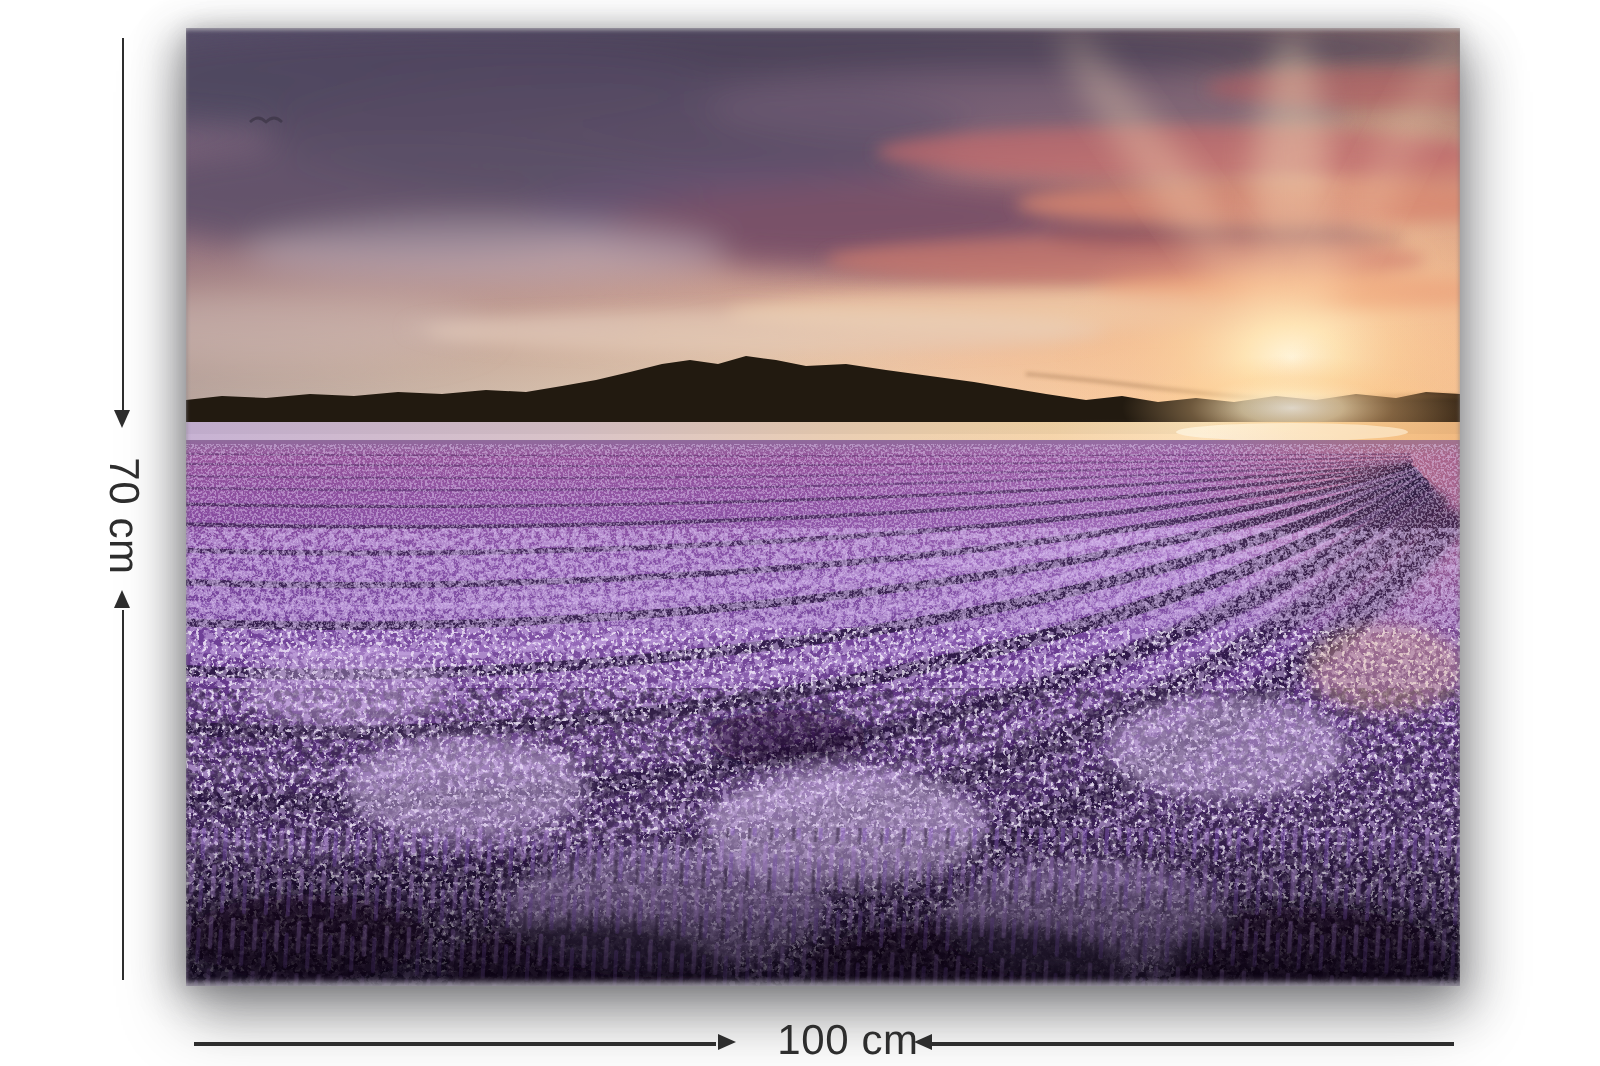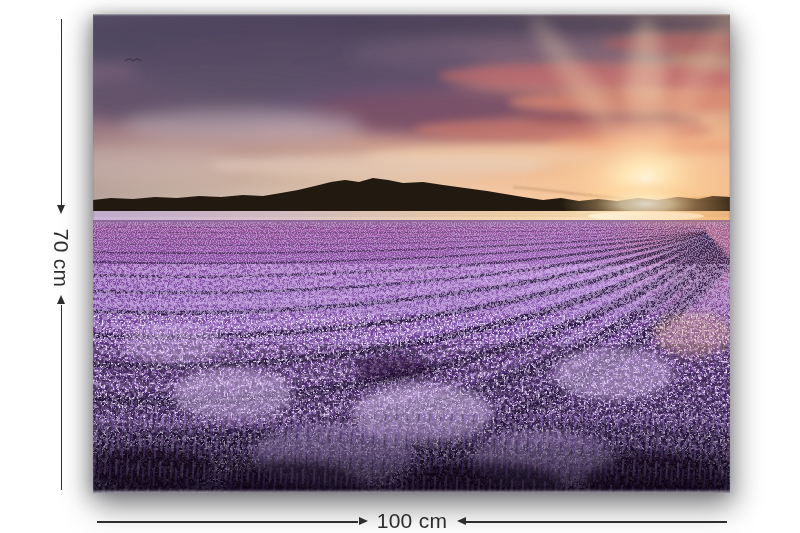--- a/index.html
+++ b/index.html
@@ -36,21 +36,21 @@
   .arrow-down{left:56.5px;top:205px;border-left:4.5px solid transparent;border-right:4.5px solid transparent;border-top:9px solid #2d2d2d;}
   .arrow-up{left:56.5px;top:295px;border-left:4.5px solid transparent;border-right:4.5px solid transparent;border-bottom:9px solid #2d2d2d;}
   .arrow-right{left:359px;top:517.25px;border-top:4.5px solid transparent;border-bottom:4.5px solid transparent;border-left:9px solid #2d2d2d;}
   .arrow-left{left:457px;top:517.25px;border-top:4.5px solid transparent;border-bottom:4.5px solid transparent;border-right:9px solid #2d2d2d;}
 
   .dim-label{
     position:absolute;color:#2d2d2d;font-size:21px;letter-spacing:.3px;
     text-align:center;white-space:nowrap;
   }
   .label-height{left:21px;top:247px;width:80px;height:22px;line-height:22px;transform:rotate(90deg);}
-  .label-width{left:367px;top:509px;width:90px;height:24px;line-height:24px;}
+  .label-width{left:379px;top:509px;width:90px;height:24px;line-height:24px;}
 </style>
 </head>
 <body>
 
 <div class="figure">
 
   <div class="canvas-print">
     <svg viewBox="0 0 637 479" preserveAspectRatio="none" role="img">
       <defs>
         <linearGradient id="g-sky" x1="0" y1="0" x2="0" y2="1">

